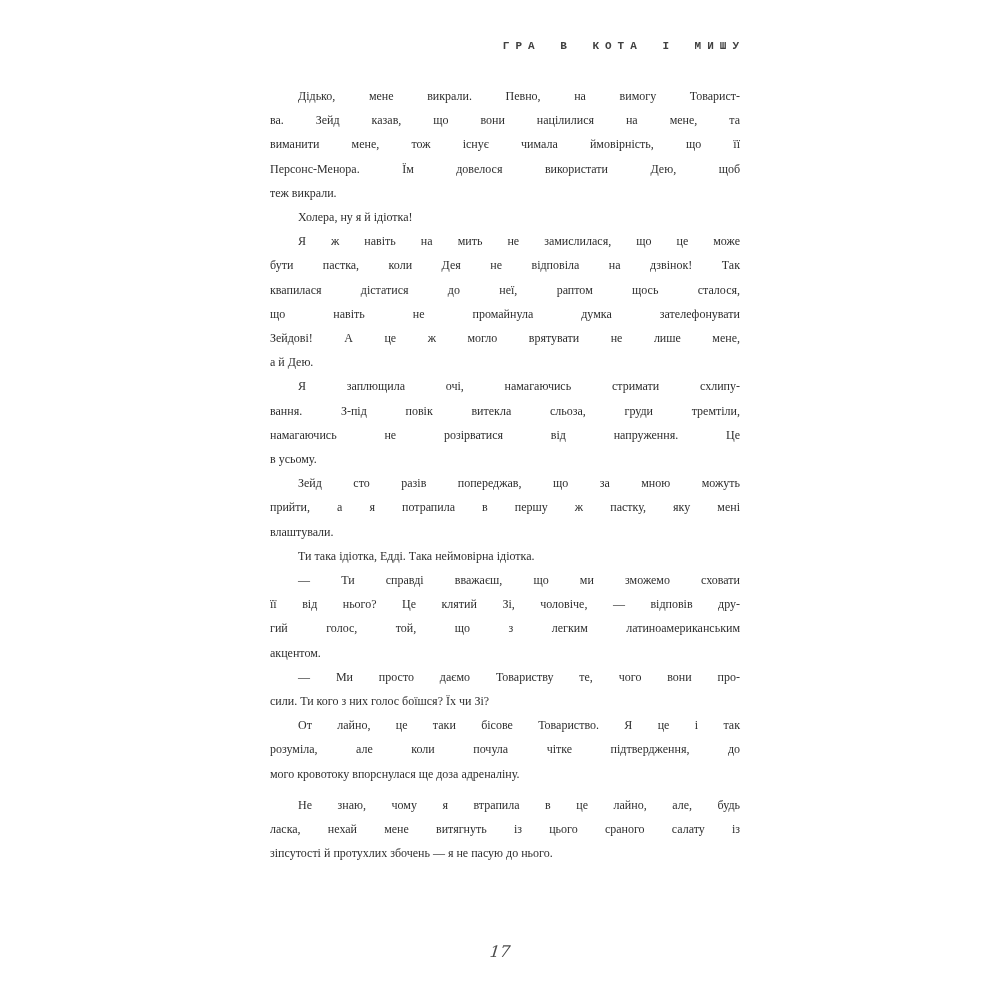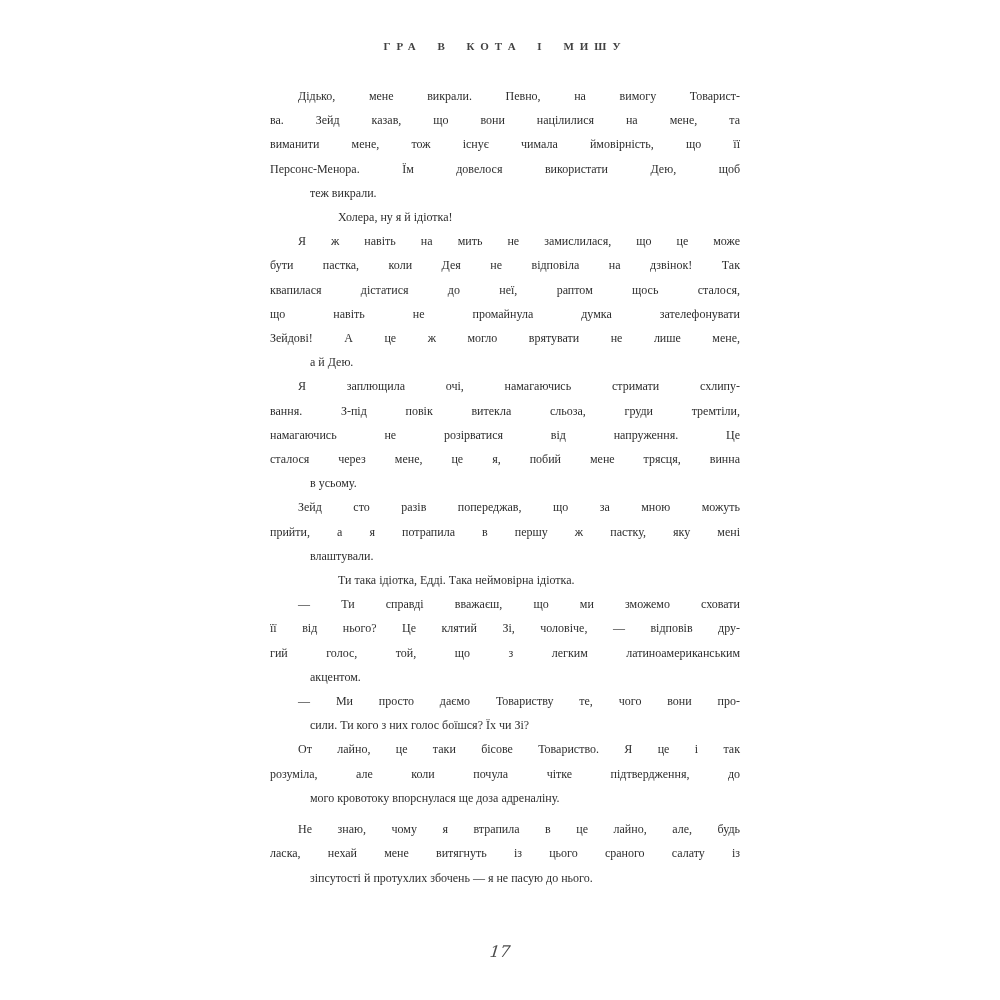--- a/index.html
+++ b/index.html
@@ -13,22 +13,22 @@
     position: relative;
     font-family: "Liberation Serif", serif;
     color: #2e2e2e;
     overflow: hidden;
   }
   .running-header {
     position: absolute;
     top: 40px;
     left: 265px;
     width: 480px;
-    text-align: center;
-    font-family: Liberation Serif, serif;
+    text-align: right;
+    font-family: Liberation Mono, monospace;
     font-size: 11px;
     font-weight: bold;
     letter-spacing: 6px;
     word-spacing: 7px;
     color: #414141;
     white-space: nowrap;
   }
   .text-block {
     position: absolute;
     top: 84px;
@@ -36,21 +36,20 @@
     width: 470px;
     font-size: 12px;
     line-height: 24.2px;
   }
   .para .line {
     text-align: justify;
     text-align-last: justify;
   }
   .para .line.final {
     text-align-last: auto;
-    margin-left: 40px;
   }
   .para .line.first {
     text-indent: 28px;
   }
   .para:last-child {
     margin-top: 7px;
   }
   .page-number {
     position: absolute;
     top: 942px;
@@ -85,21 +84,20 @@
       <div class="line">бути пастка, коли Дея не відповіла на дзвінок! Так</div>
       <div class="line">квапилася дістатися до неї, раптом щось сталося,</div>
       <div class="line">що навіть не промайнула думка зателефонувати</div>
       <div class="line">Зейдові! А це ж могло врятувати не лише мене,</div>
       <div class="line final">а й Дею.</div>
     </div>
     <div class="para">
       <div class="line first">Я заплющила очі, намагаючись стримати схлипу-</div>
       <div class="line">вання. З-під повік витекла сльоза, груди тремтіли,</div>
       <div class="line">намагаючись не розірватися від напруження. Це</div>
-      <div class="line">сталося через мене, це я, побий мене трясця, винна</div>
       <div class="line final">в усьому.</div>
     </div>
     <div class="para">
       <div class="line first">Зейд сто разів попереджав, що за мною можуть</div>
       <div class="line">прийти, а я потрапила в першу ж пастку, яку мені</div>
       <div class="line final">влаштували.</div>
     </div>
     <div class="para">
       <div class="line first final">Ти така ідіотка, Едді. Така неймовірна ідіотка.</div>
     </div>

